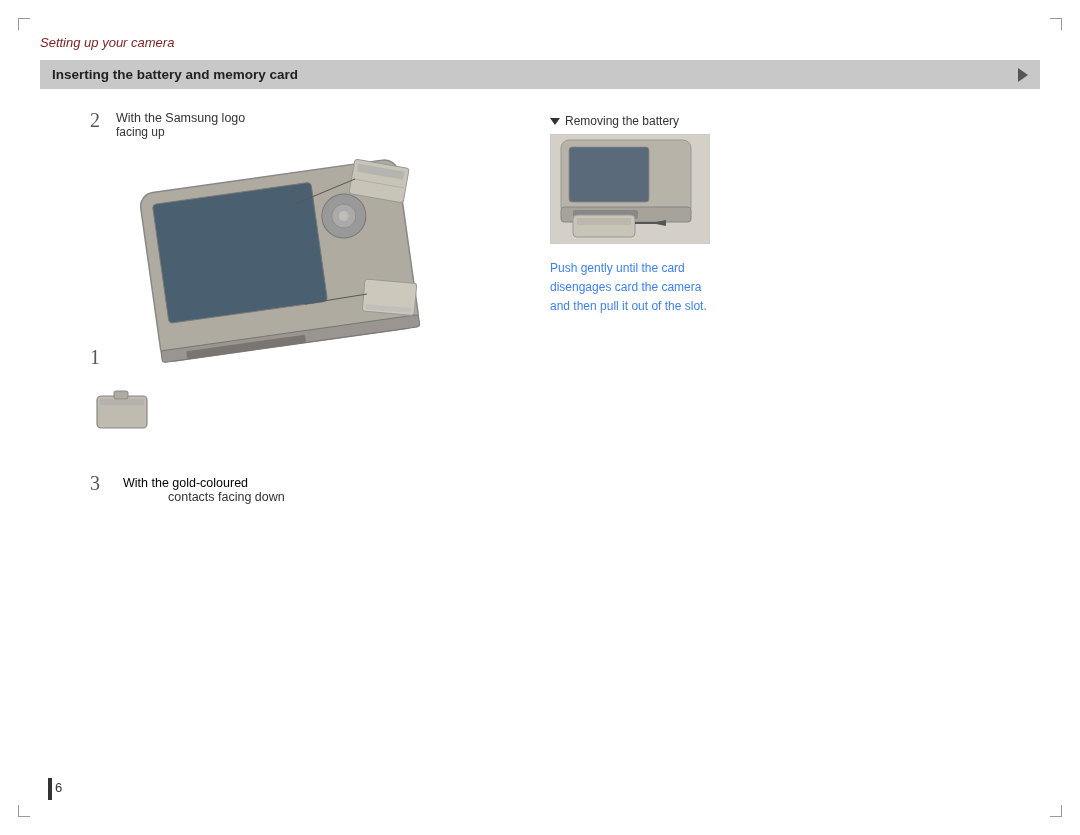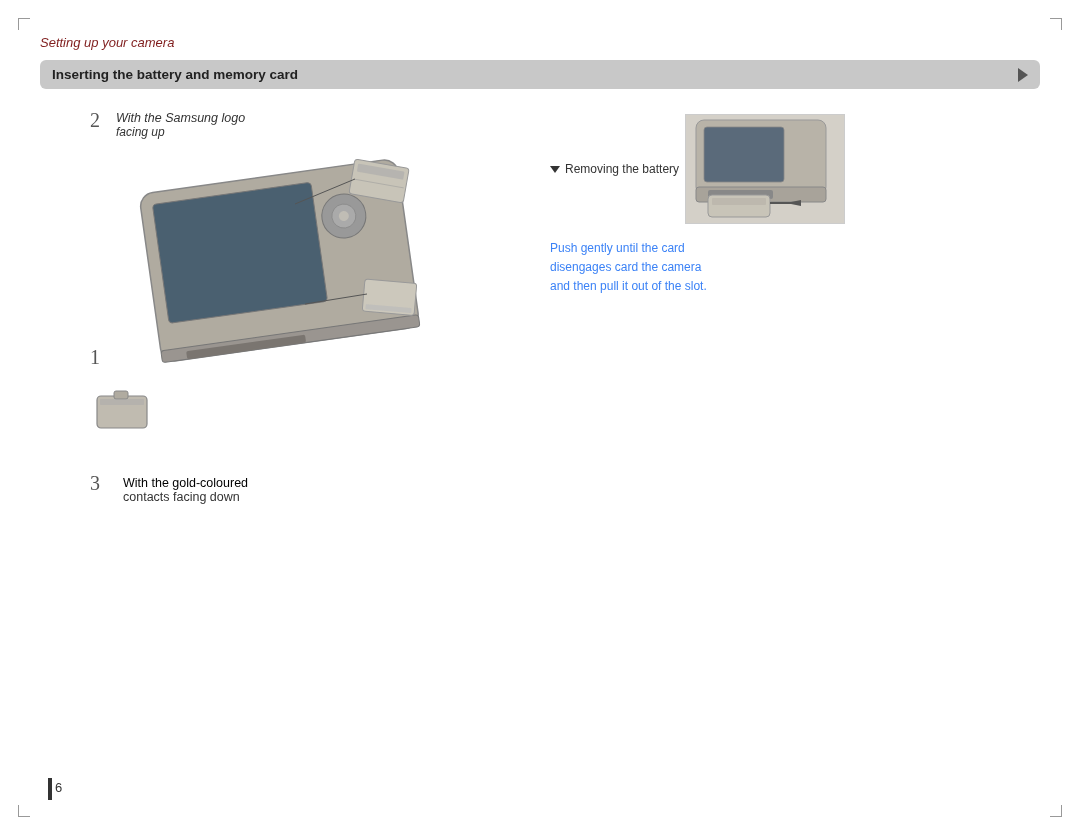--- a/index.html
+++ b/index.html
@@ -43,21 +43,20 @@
     }
 
     
     .section-header {
       background: #c8c8c8;
       padding: 7px 12px;
       display: flex;
       align-items: center;
       justify-content: space-between;
       margin-bottom: 20px;
-      border-radius: 6px;
     }
 
     .section-header-title {
       font-size: 13.5px;
       font-weight: bold;
       color: #222;
     }
 
     .arrow-right {
       width: 0;
@@ -106,21 +105,21 @@
 
     .removing-section {
       display: flex;
       gap: 20px;
       margin-bottom: 15px;
       margin-top: 5px;
     }
 
     .removing-item {
       display: flex;
-      flex-direction: row;
+      flex-direction: column;
       gap: 6px;
     }
 
     .removing-label {
       display: flex;
       align-items: center;
       gap: 5px;
       font-size: 12px;
       color: #333;
     }
@@ -211,21 +210,21 @@
     <span class="section-header-title">Inserting the battery and memory card</span>
     <div class="arrow-right"></div>
   </div>
 
   <div class="main-area">
 
     <div class="left-col">
 
       <div style="display:flex; align-items:flex-start; margin-left:50px; margin-bottom:5px;">
         <span class="step-label-2" style="position:relative; top:0; left:0; font-size:20px; color:#555; font-family:Georgia,serif; margin-right:8px;">2</span>
-        <div style="margin-left:8px; margin-top:2px;font-style:italic;">
+        <div style="margin-left:8px; margin-top:2px;">
           <div style="font-size:12.5px; color:#333;">With the Samsung logo</div>
           <div style="font-size:12px; color:#333;">facing up</div>
         </div>
       </div>
 
       <div class="camera-illustration">
 
         <div style="position:absolute; bottom:95px; left:0px; font-size:20px; color:#555; font-family:Georgia,serif;">1</div>
 
         <div style="position:absolute; bottom:100px; left:78px; font-size:20px; color:#555; font-family:Georgia,serif;">4</div>
@@ -271,21 +270,21 @@
             <rect x="8" y="13" width="44" height="6" rx="1" fill="#aaa" opacity="0.5"></rect>
           </svg>
         </div>
 
       </div>
 
       <div class="step3-area">
         <span class="step-label-3">3</span>
         <div style="margin-left:5px; margin-top:2px;">
           <div style="font-size:12.5px; color:#000000;">With the gold-coloured</div>
-          <div style="font-size:12.5px; color:#333;">contacts facing down</div>
+          <div style="font-size:12.5px; color:#333;margin-left:45px;">contacts facing down</div>
         </div>
       </div>
 
     </div>
 
     <div class="right-col">
 
       <div class="removing-section">
 
         <div class="removing-item">

